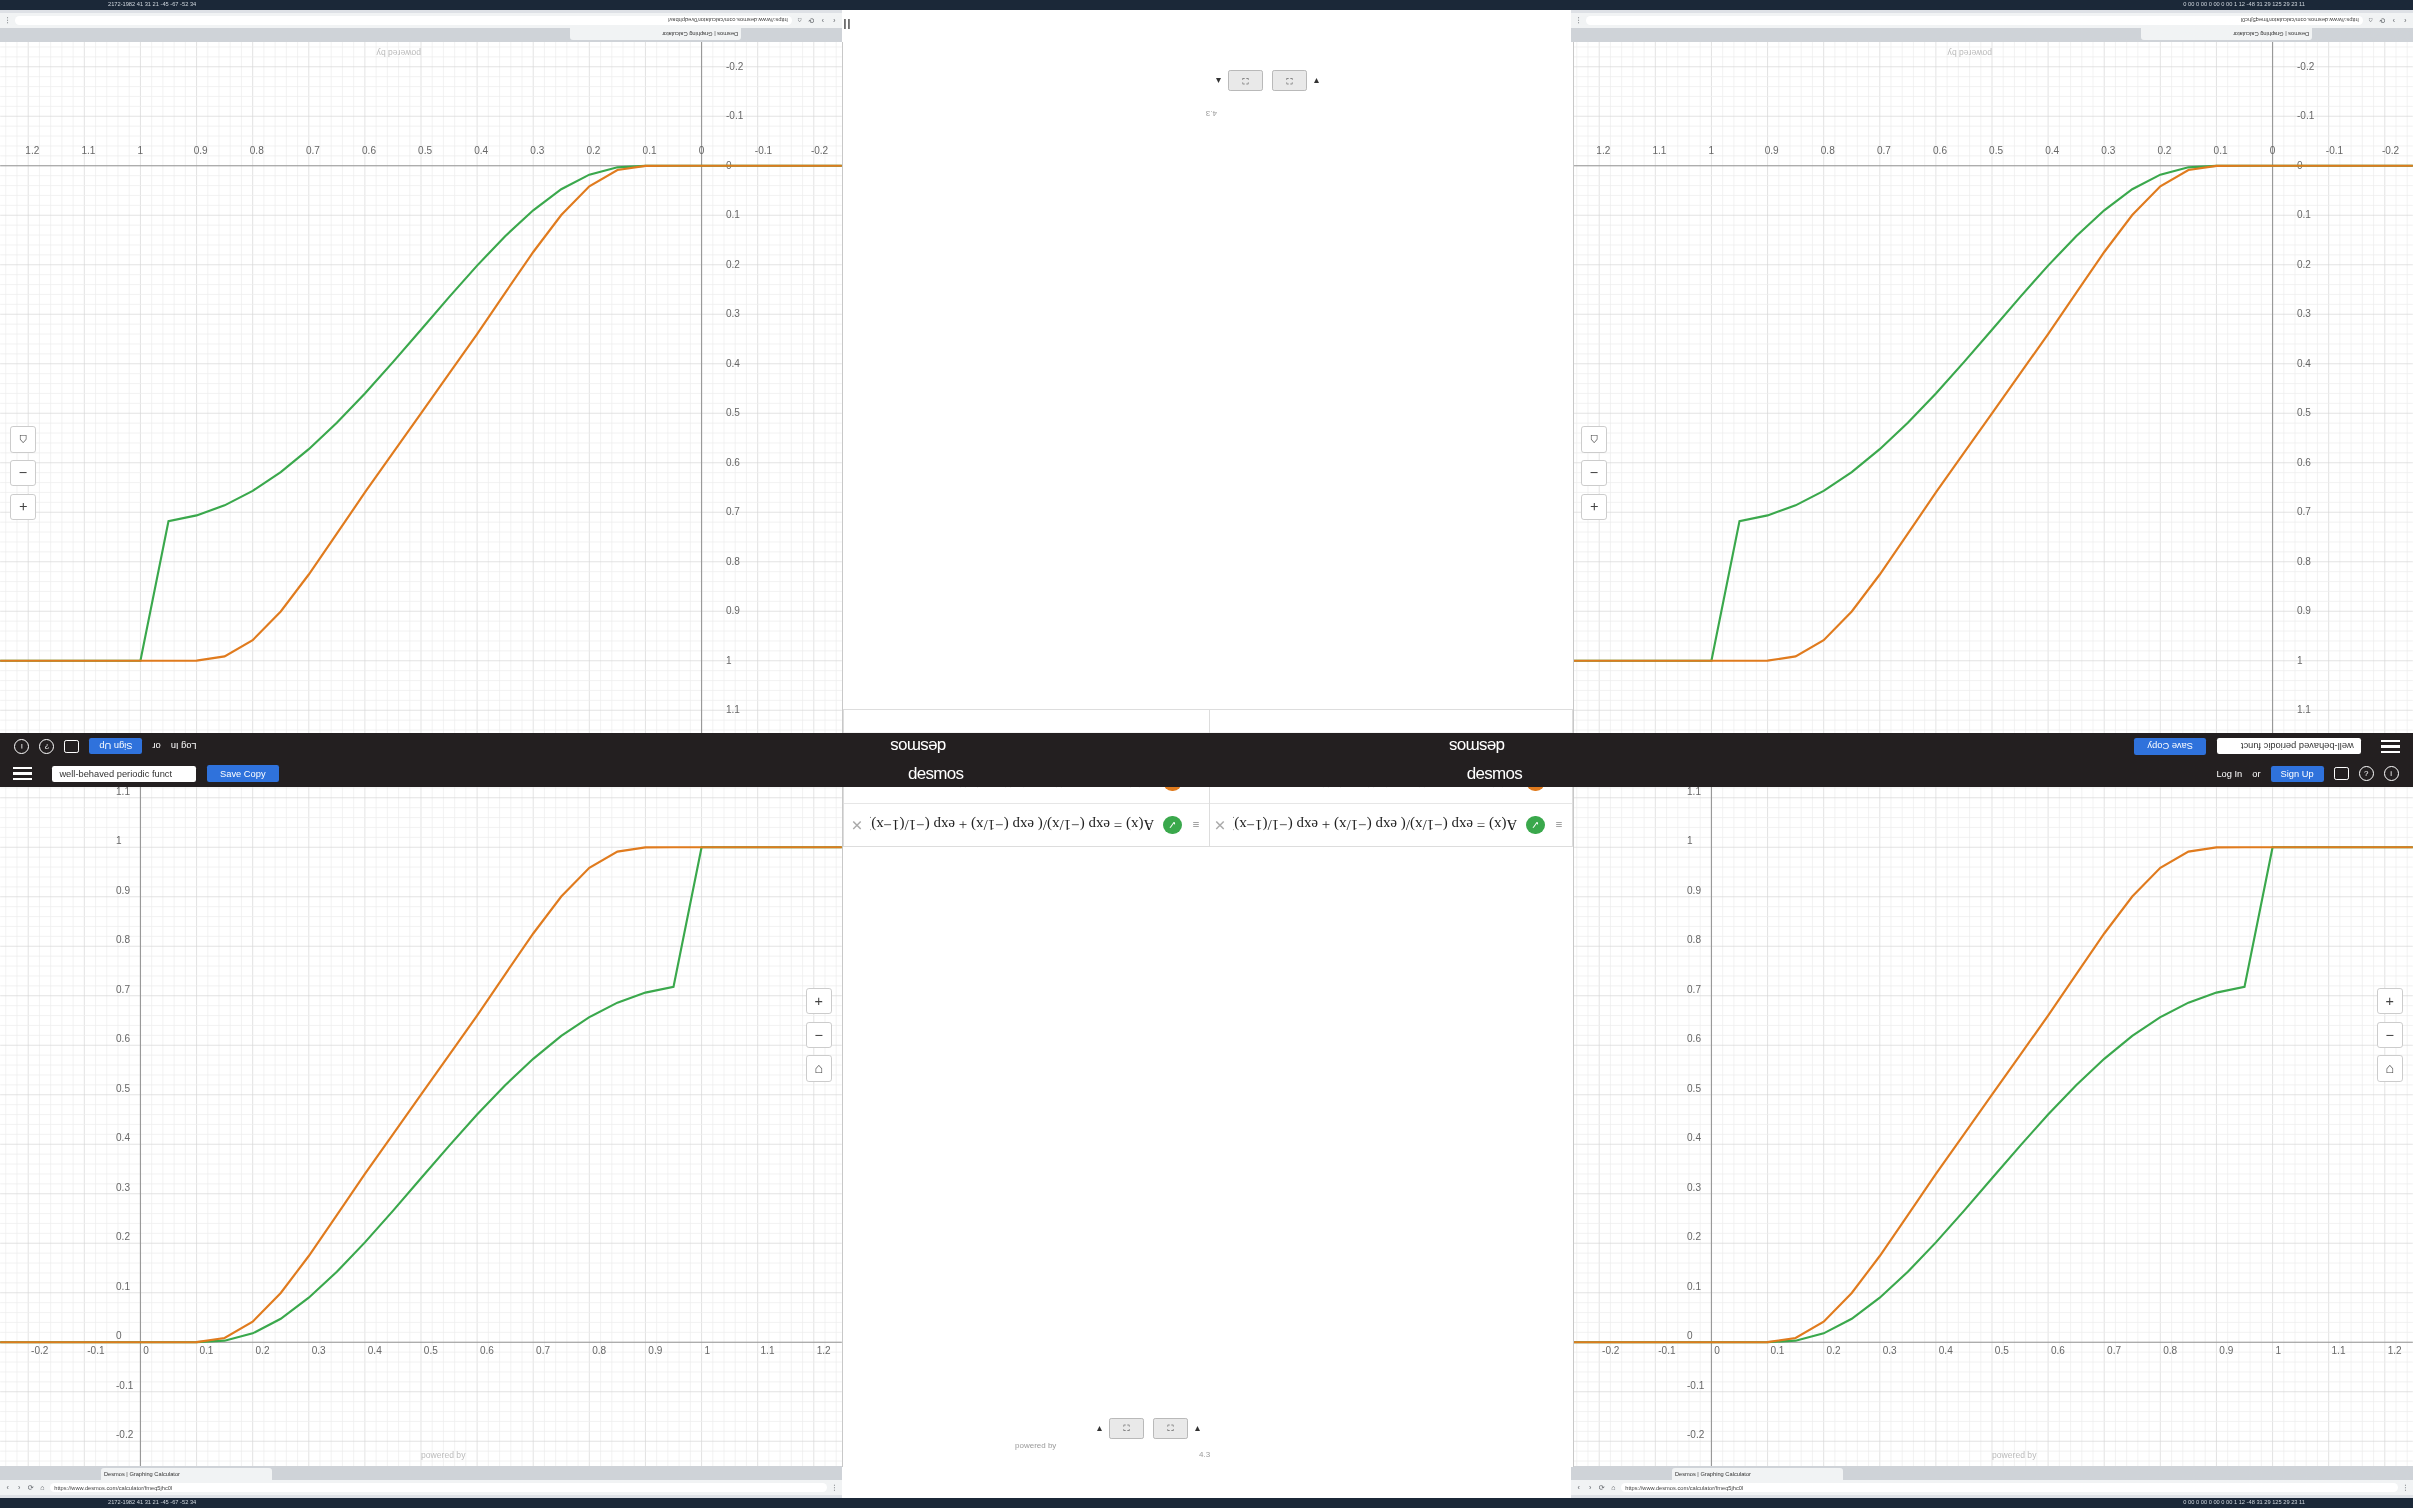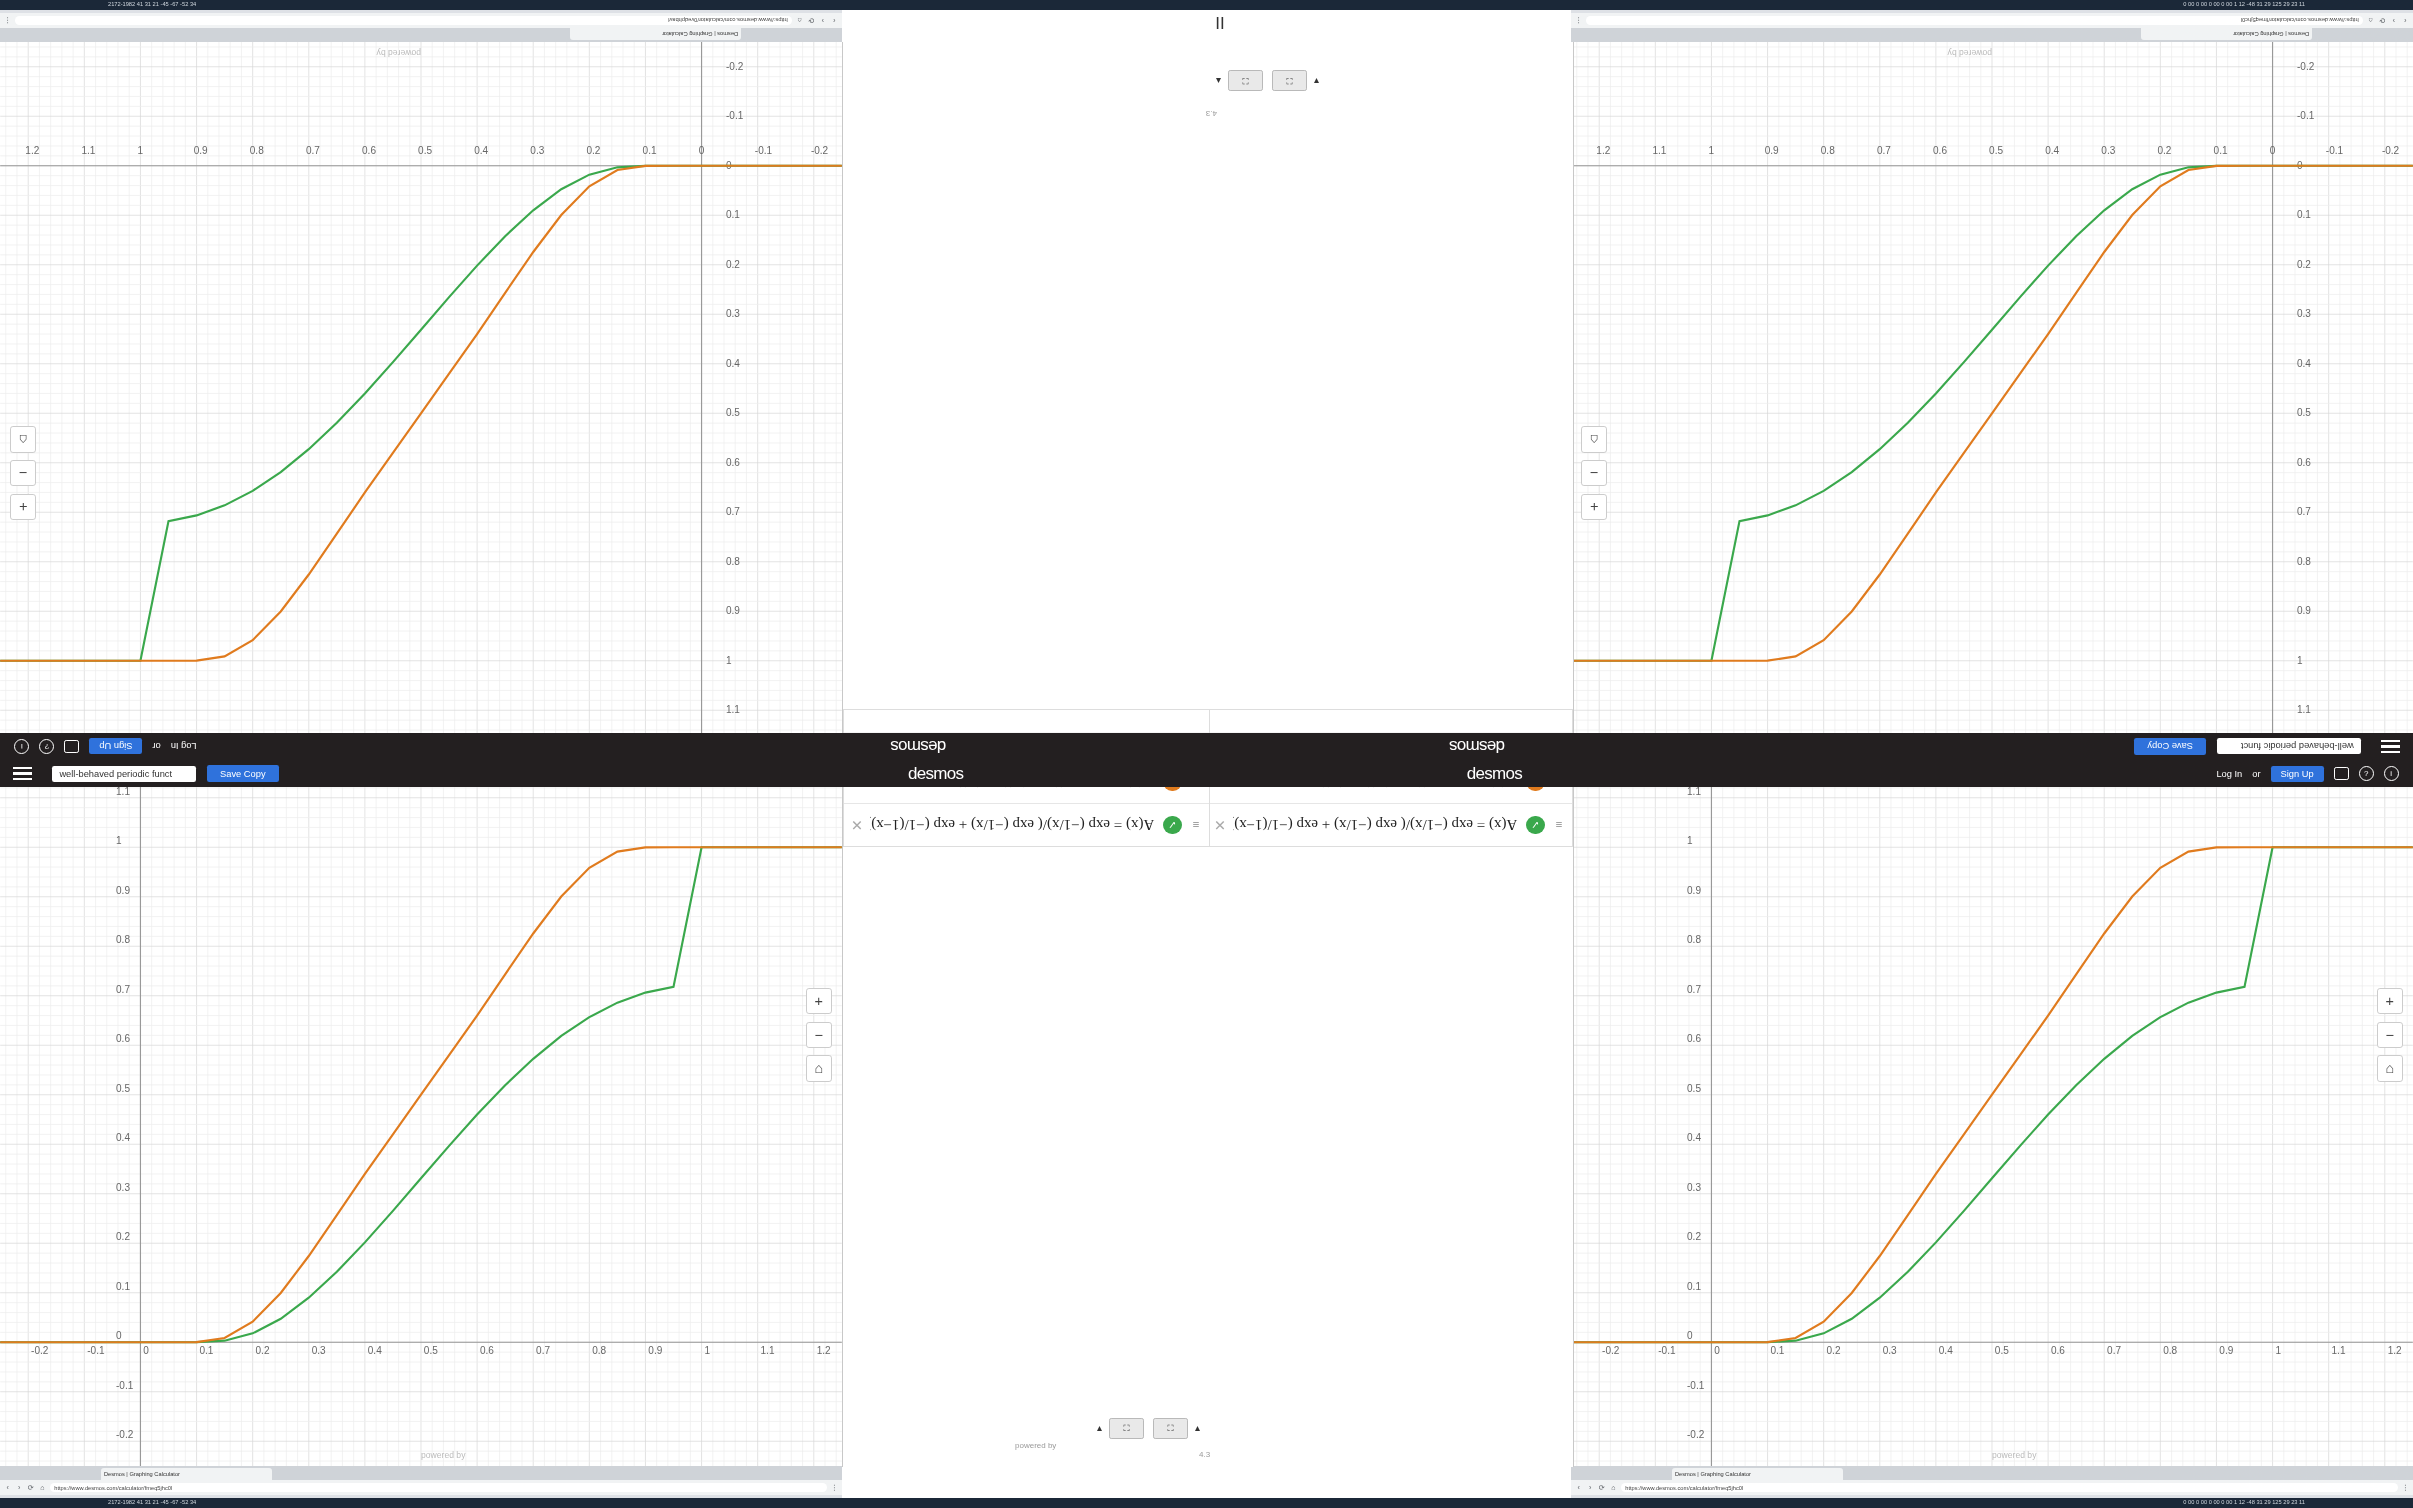--- a/index.html
+++ b/index.html
@@ -878,21 +878,21 @@
 <div class="console" style="left:842px;top:42px;width:730px;height:1425px;">
 
   <div class="flip180" style="position:absolute;left:0;top:0;width:100%;height:86px;">
     <div class="ctrlbtn" style="left:266px;top:37px;width:33px;height:18.7px;">⛶</div>
     <div class="ctrlbtn" style="left:310px;top:37px;width:33px;height:18.7px;">⛶</div>
     <div class="ctrlbtn" style="left:250px;top:40px;width:13px;height:13px;border:none;background:transparent;">▼</div>
     <div class="ctrlbtn" style="left:348px;top:40px;width:13px;height:13px;border:none;background:transparent;">▲</div>
     <div class="smalllbl" style="left:356px;top:10px;">4.3</div>
   </div>
 
-  <div style="position:absolute;left:0;top:-30px;width:100%;height:23px;display:flex;align-items:center;justify-content:center;gap:10px;color:#333;font-size:17px;margin-left:12px;">
+  <div style="position:absolute;left:0;top:-30px;width:100%;height:23px;display:flex;align-items:center;gap:10px;color:#333;font-size:14px;">
     <span>II</span>
   </div>
 
   <div class="flip180" style="position:absolute;left:0;top:503px;width:100%;height:302px;">
 
     <div style="position:absolute;left:0;top:0;width:365px;height:136px;background:#fff;border:0.7px solid #ddd;">
       <div class="exprrow">
         <div class="exprdrag">≡</div>
         <div class="exprdot" style="background:#3aa84c;">
             <span>✓</span>

